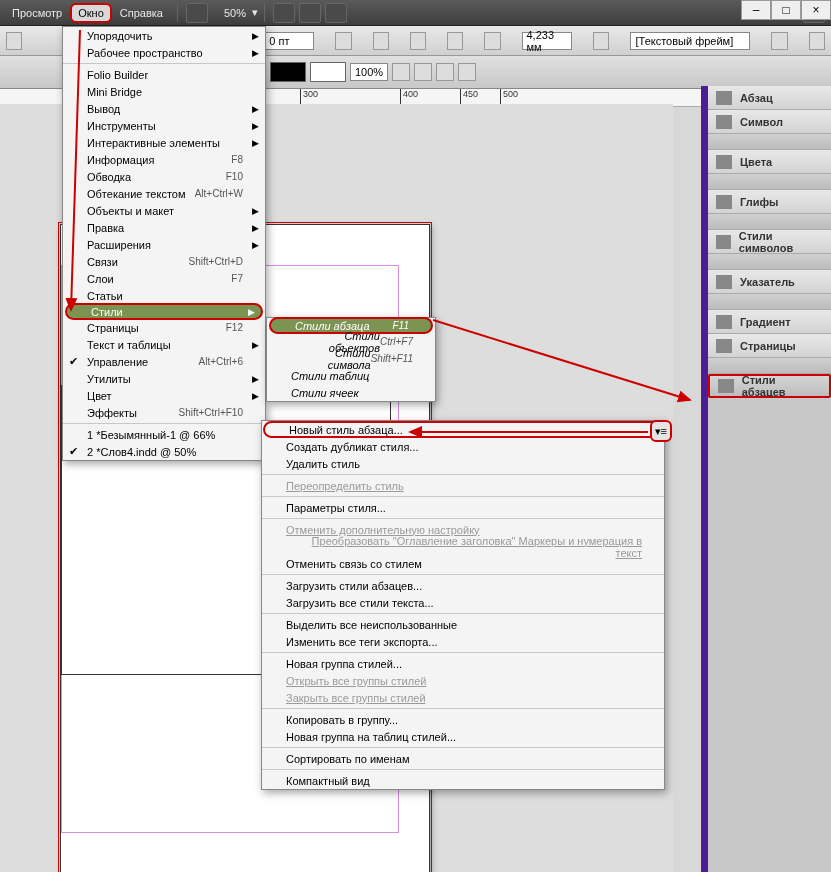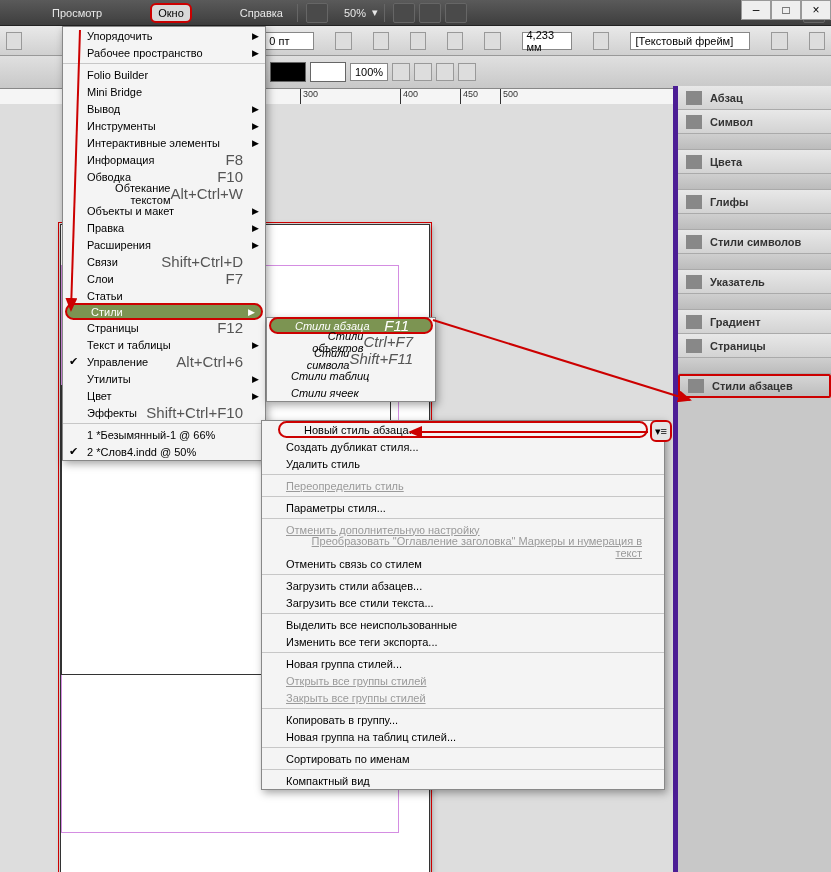--- a/index.html
+++ b/index.html
@@ -1,20 +1,20 @@
 <!DOCTYPE html>
 <html><head>
 <meta charset="utf-8">
 <style>
   * { box-sizing: border-box; margin: 0; padding: 0; font-family: Tahoma, Arial, sans-serif; font-size: 11px; }
   body { background: #d8d8d8; width: 831px; height: 872px; overflow: hidden; position: relative; }
   
   
   .menubar { height: 26px; background: linear-gradient(#5a5a5a,#3e3e3e); display: flex; align-items: center; padding: 0 4px; color: #e8e8e8; border-bottom: 1px solid #222; }
-  .menubar .item { padding: 4px 8px; cursor: default; margin-left: 40px; }
+  .menubar .item { padding: 4px 8px; cursor: default; }
   .menubar .item.hl { background: #d9d9d9; color: #000; border: 2px solid #c00; border-radius: 6px; padding: 2px 6px; }
   .menubar .sep { width: 1px; background: #666; height: 18px; margin: 0 6px; }
   .menubar .iconbtn { width: 22px; height: 20px; background: #4a4a4a; border: 1px solid #666; margin: 0 2px; border-radius: 2px; }
   .menubar .zoom { margin-left: 8px; padding: 0 6px; }
   .menubar .right { margin-left: auto; display: flex; align-items: center; gap: 4px; }
   .menubar .doclabel { padding: 0 8px; }
   .winbtns { position: absolute; top: 0; right: 0; display: flex; }
   .winbtn { width: 30px; height: 20px; background: #efefef; border: 1px solid #999; display: flex; align-items: center; justify-content: center; font-size: 12px; }
   
   
@@ -32,38 +32,38 @@
   .ruler .tick { position: absolute; top: 0; font-size: 9px; color: #333; border-left: 1px solid #333; padding-left: 2px; height: 100%; }
   
   
   .workspace { position: absolute; top: 104px; left: 0; right: 158px; bottom: 0; background: #ddd; }
   .page { position: absolute; top: 120px; left: 60px; width: 370px; height: 650px; background: #fff; box-shadow: 2px 2px 6px rgba(0,0,0,0.3); border: 1px solid #333; }
   .page .margin { position: absolute; top: 40px; left: 0; right: 30px; bottom: 40px; border: 1px solid #d48de2; }
   .page .bleed { position: absolute; top: -3px; left: -3px; right: -3px; bottom: -3px; border: 1px solid #c00; }
   .textframe { position: absolute; top: 160px; left: 0; width: 330px; height: 290px; border: 1px solid #333; }
   
   
-  .panels { position: absolute; top: 86px; right: 0; width: 158px; bottom: 0; background: #c8c8c8; border-left: 5px solid #4c1d95; }
+  .panels { position: absolute; top: 86px; right: 0; width: 130px; bottom: 0; background: #c8c8c8; border-left: 7px solid #4c1d95; }
   .panel { height: 24px; background: linear-gradient(#e8e8e8,#d3d3d3); border-bottom: 1px solid #aaa; display: flex; align-items: center; padding: 0 8px; gap: 8px; }
   .panel.sel { background: linear-gradient(#d5d5d5,#bdbdbd); border: 2px solid #c00; border-radius: 2px; }
   .panel .picon { width: 16px; height: 14px; background: #888; }
   .panel .plabel { font-weight: bold; color: #333; }
   .panel-gap { height: 16px; background: linear-gradient(#cfcfcf,#bcbcbc); border-bottom: 1px solid #aaa; }
   
   
   .menu { position: absolute; background: #f4f4f4; border: 1px solid #888; box-shadow: 2px 3px 8px rgba(0,0,0,0.35); text-align: right; }
   .menu .mrow { height: 17px; display: flex; align-items: center; padding: 0 22px 0 24px; position: relative; cursor: default; }
   .menu .mrow.disabled { color: #9a9a9a; text-decoration: underline; }
-  .menu .mrow .shortcut { margin-left: auto; color: #555; font-size: 15px; }
+  .menu .mrow .shortcut { margin-left: auto; color: #555; font-size: 10px; }
   .menu .mrow .arrow { position: absolute; right: 6px; font-size: 9px; }
   .menu .mrow.hl { background: #7c9452; color: #fff; border: 2px solid #c00; border-radius: 10px; margin: -1px 2px; }
   .menu .mrow.hl .shortcut { color: #fff; }
   .menu .mrow .check { position: absolute; left: 6px; }
   .menu hr { border: none; border-top: 1px solid #c7c7c7; margin: 2px 0; }
-  .menu .mrow.boxed { border: 2px solid #c00; border-radius: 10px; margin: 0 16px; }
+  .menu .mrow.boxed { border: 2px solid #c00; border-radius: 10px; margin: 0 1px; }
   
   .menu1 { top: 26px; left: 62px; width: 204px; }
   .menu2 { top: 317px; left: 266px; width: 170px; font-style: italic; }
   .menu3 { top: 420px; left: 261px; width: 404px; }
   
   
   .flyout { position: absolute; top: 420px; left: 650px; width: 22px; height: 22px; background: #e4e4e4; border: 2px solid #c00; border-radius: 6px; display: flex; align-items: center; justify-content: center; }
   svg.anno { position: absolute; pointer-events: none; }
 </style>
 </head>

